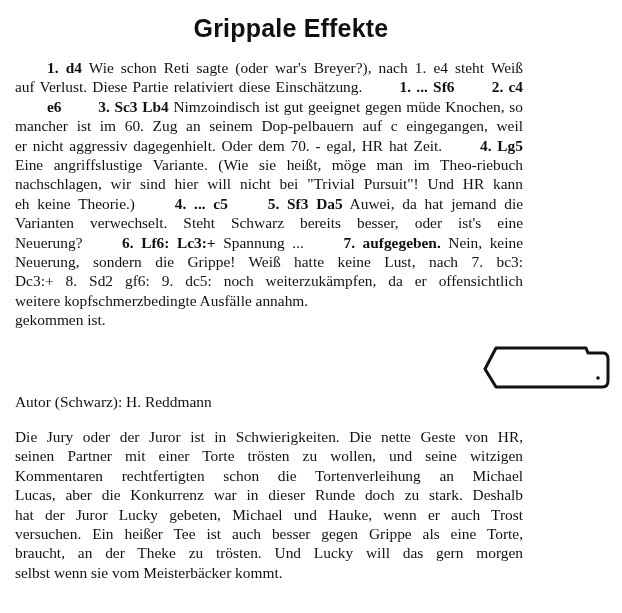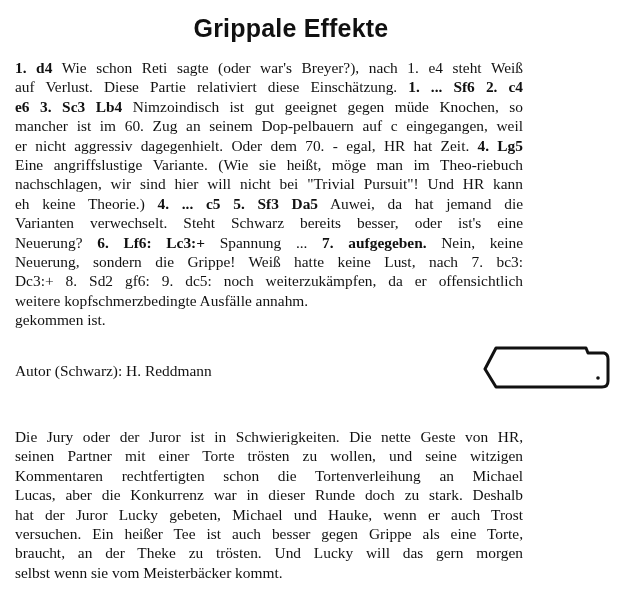--- a/index.html
+++ b/index.html
@@ -7,25 +7,25 @@
   .title {
     position: absolute; left: 0; top: 8px; width: 582px; text-align: center;
     font-family: "Liberation Sans", sans-serif; font-weight: bold; font-size: 25px; letter-spacing: 0.2px; margin-top: 6px;
   }
   .body-text {
     position: absolute; left: 15px; width: 508px;
     font-family: "Liberation Serif", serif; font-size: 15.4px; line-height: 19.4px;
     text-align: justify;
   }
   .p1 { top: 58px; }
-  .p2 { top: 361px; text-align: center; }
+  .p2 { top: 392px; text-align: center; }
   .p3 { top: 427px; }
   .line { display: block; white-space: nowrap; text-align-last: justify; }
   .line.last { text-align-last: left; }
-  b { font-weight: bold; }
+  b { font-weight: bold; margin-left: 32px; }
   .shape { position: absolute; left: 482px; top: 345px; width: 130px; height: 46px; }
 </style>
 </head>
 <body>
 
 <div class="title">Grippale Effekte</div>
 
 <div class="body-text p1">
   <span class="line"><b>1. d4</b><span> Wie schon Reti sagte (oder war's Breyer?), nach 1. e4 steht Weiß</span></span>
   <span class="line"><span>auf Verlust. Diese Partie relativiert diese Einschätzung. </span> <b>1. ... Sf6</b> <b>2. c4</b></span>

